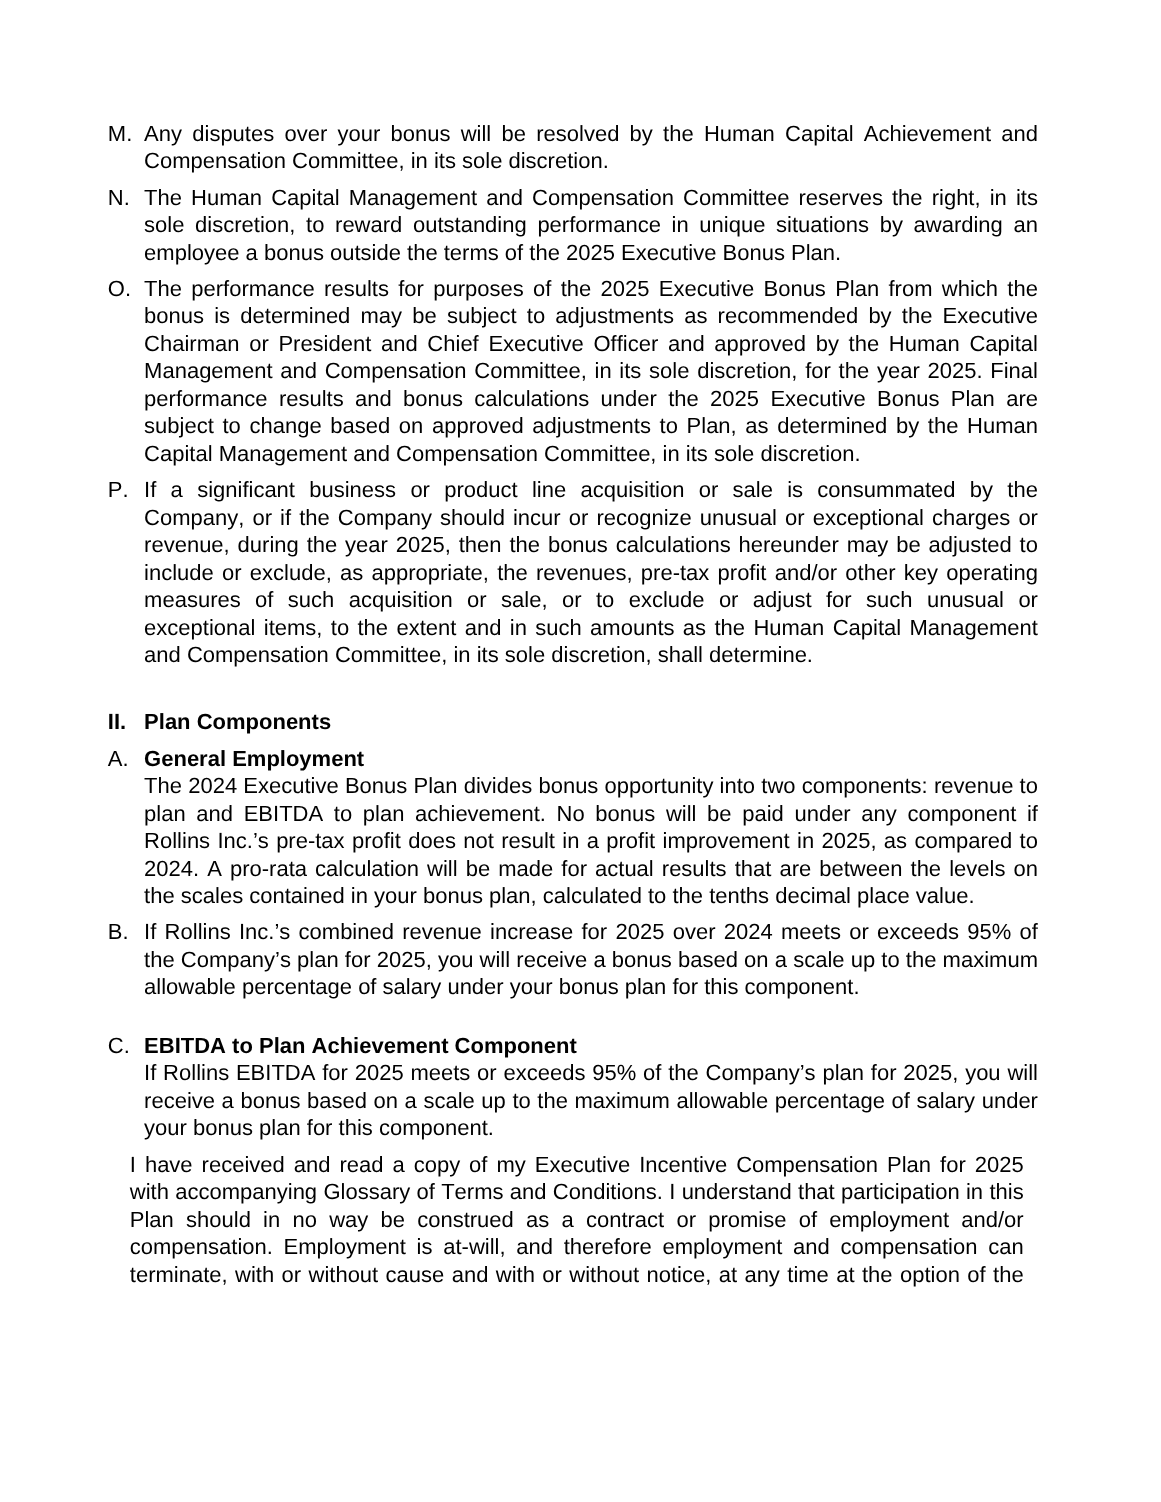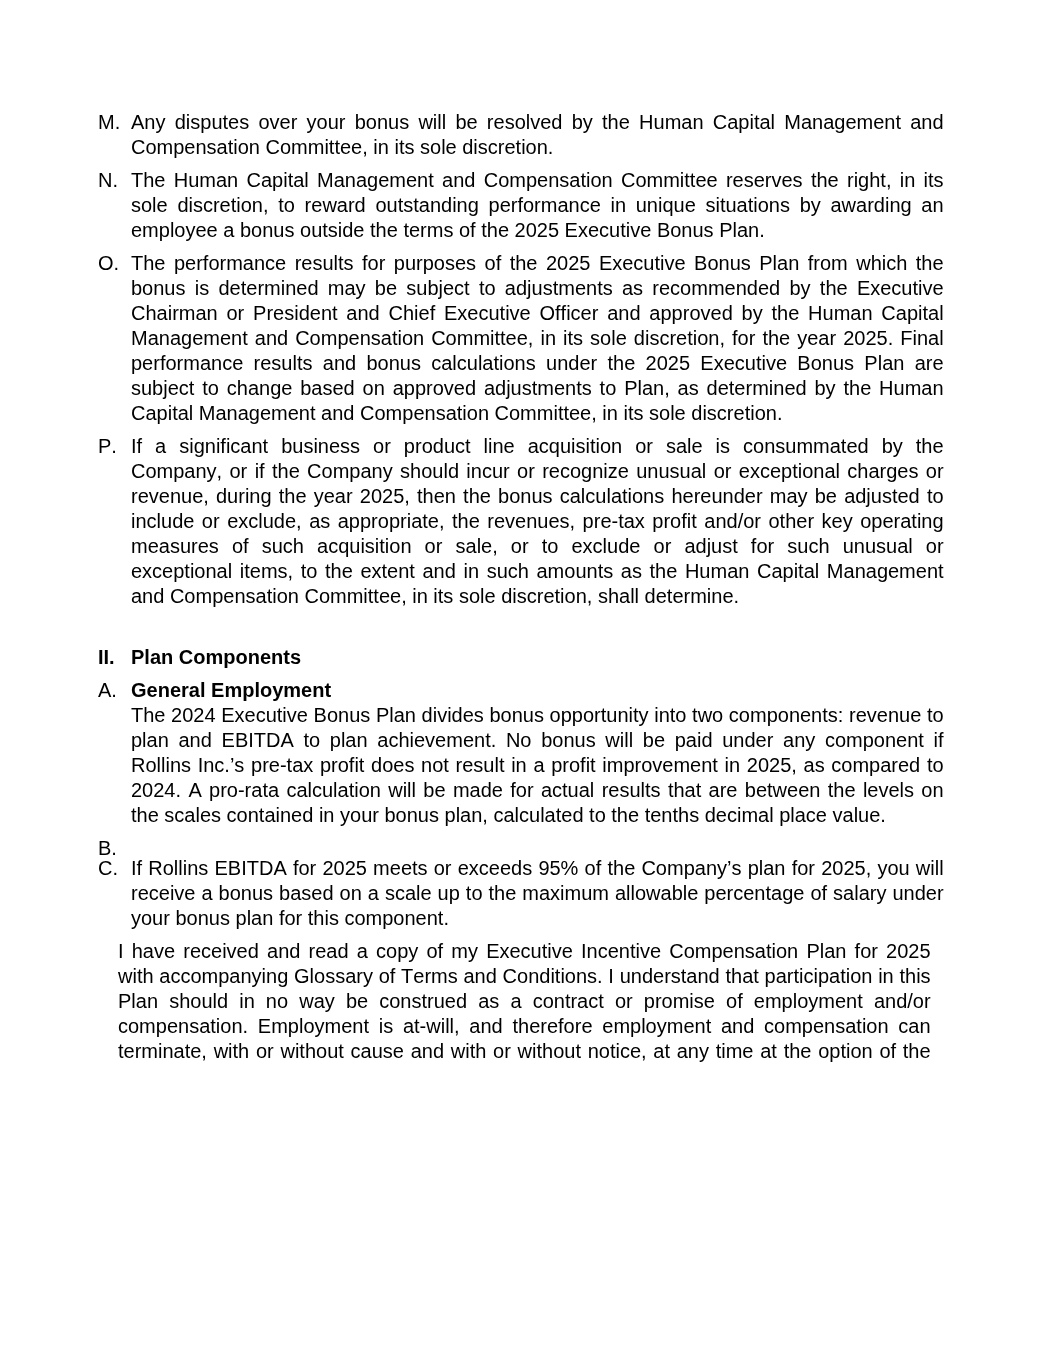--- a/index.html
+++ b/index.html
@@ -67,21 +67,21 @@
     text-align: justify;
     text-align-last: justify;
   }
 </style>
 </head>
 <body>
 
 <div class="page">
 
   <div class="block">
-    <span class="marker">M.</span><span>Any disputes over your bonus will be resolved by the Human Capital Management and Compensation Committee, in its sole discretion.</span>
+    <span class="marker">M.</span><span>Any disputes over your bonus will be resolved by the Human Capital Achievement and Compensation Committee, in its sole discretion.</span>
   </div>
 
   <div class="block">
     <span class="marker">N.</span><span>The Human Capital Management and Compensation Committee reserves the right, in its sole discretion, to reward outstanding performance in unique situations by awarding an employee a bonus outside the terms of the 2025 Executive Bonus Plan.</span>
   </div>
 
   <div class="block">
     <span class="marker">O.</span><span>The performance results for purposes of the 2025 Executive Bonus Plan from which the bonus is determined may be subject to adjustments as recommended by the Executive Chairman or President and Chief Executive Officer and approved by the Human Capital Management and Compensation Committee, in its sole discretion, for the year 2025.  Final performance results and bonus calculations under the 2025 Executive Bonus Plan are subject to change based on approved adjustments to Plan, as determined by the Human Capital Management and Compensation Committee, in its sole discretion.</span>
   </div>
 
@@ -93,23 +93,24 @@
     <span class="marker">II.</span><span class="section-title">Plan Components</span>
   </div>
 
   <div class="block">
     <span class="marker">A.</span><span class="sub-title">General Employment</span>
     <div>The 2024 Executive Bonus Plan divides bonus opportunity into two components: revenue to plan and EBITDA to plan achievement. No bonus will be paid under any component if Rollins Inc.’s pre-tax profit does not result in a profit improvement in 2025, as compared to 2024.  A pro-rata calculation will be made for actual results that are between the levels on the scales contained in your bonus plan, calculated to the tenths decimal place value.</div>
   </div>
 
   <div class="block">
     <span class="marker">B.</span>
+    <div>If Rollins Inc.’s combined revenue increase for 2025 over 2024 meets or exceeds 95% of the Company’s plan for 2025, you will receive a bonus based on a scale up to the maximum allowable percentage of salary under your bonus plan for this component.</div>
   </div>
 
   <div class="block gap-before">
-    <span class="marker">C.</span>
+    <span class="marker">C.</span><span class="sub-title">EBITDA to Plan Achievement Component</span>
     <div>If Rollins EBITDA for 2025 meets or exceeds 95% of the Company’s plan for 2025, you will receive a bonus based on a scale up to the maximum allowable percentage of salary under your bonus plan for this component.</div>
   </div>
 
 
   <div class="ack-body">I have received and read a copy of my Executive Incentive Compensation Plan for 2025 with accompanying Glossary of Terms and Conditions. I understand that participation in this Plan should in no way be construed as a contract or promise of employment and/or compensation. Employment is at-will, and therefore employment and compensation can terminate, with or without cause and with or without notice, at any time at the option of the</div>
 
 </div>
 
 </body></html>

